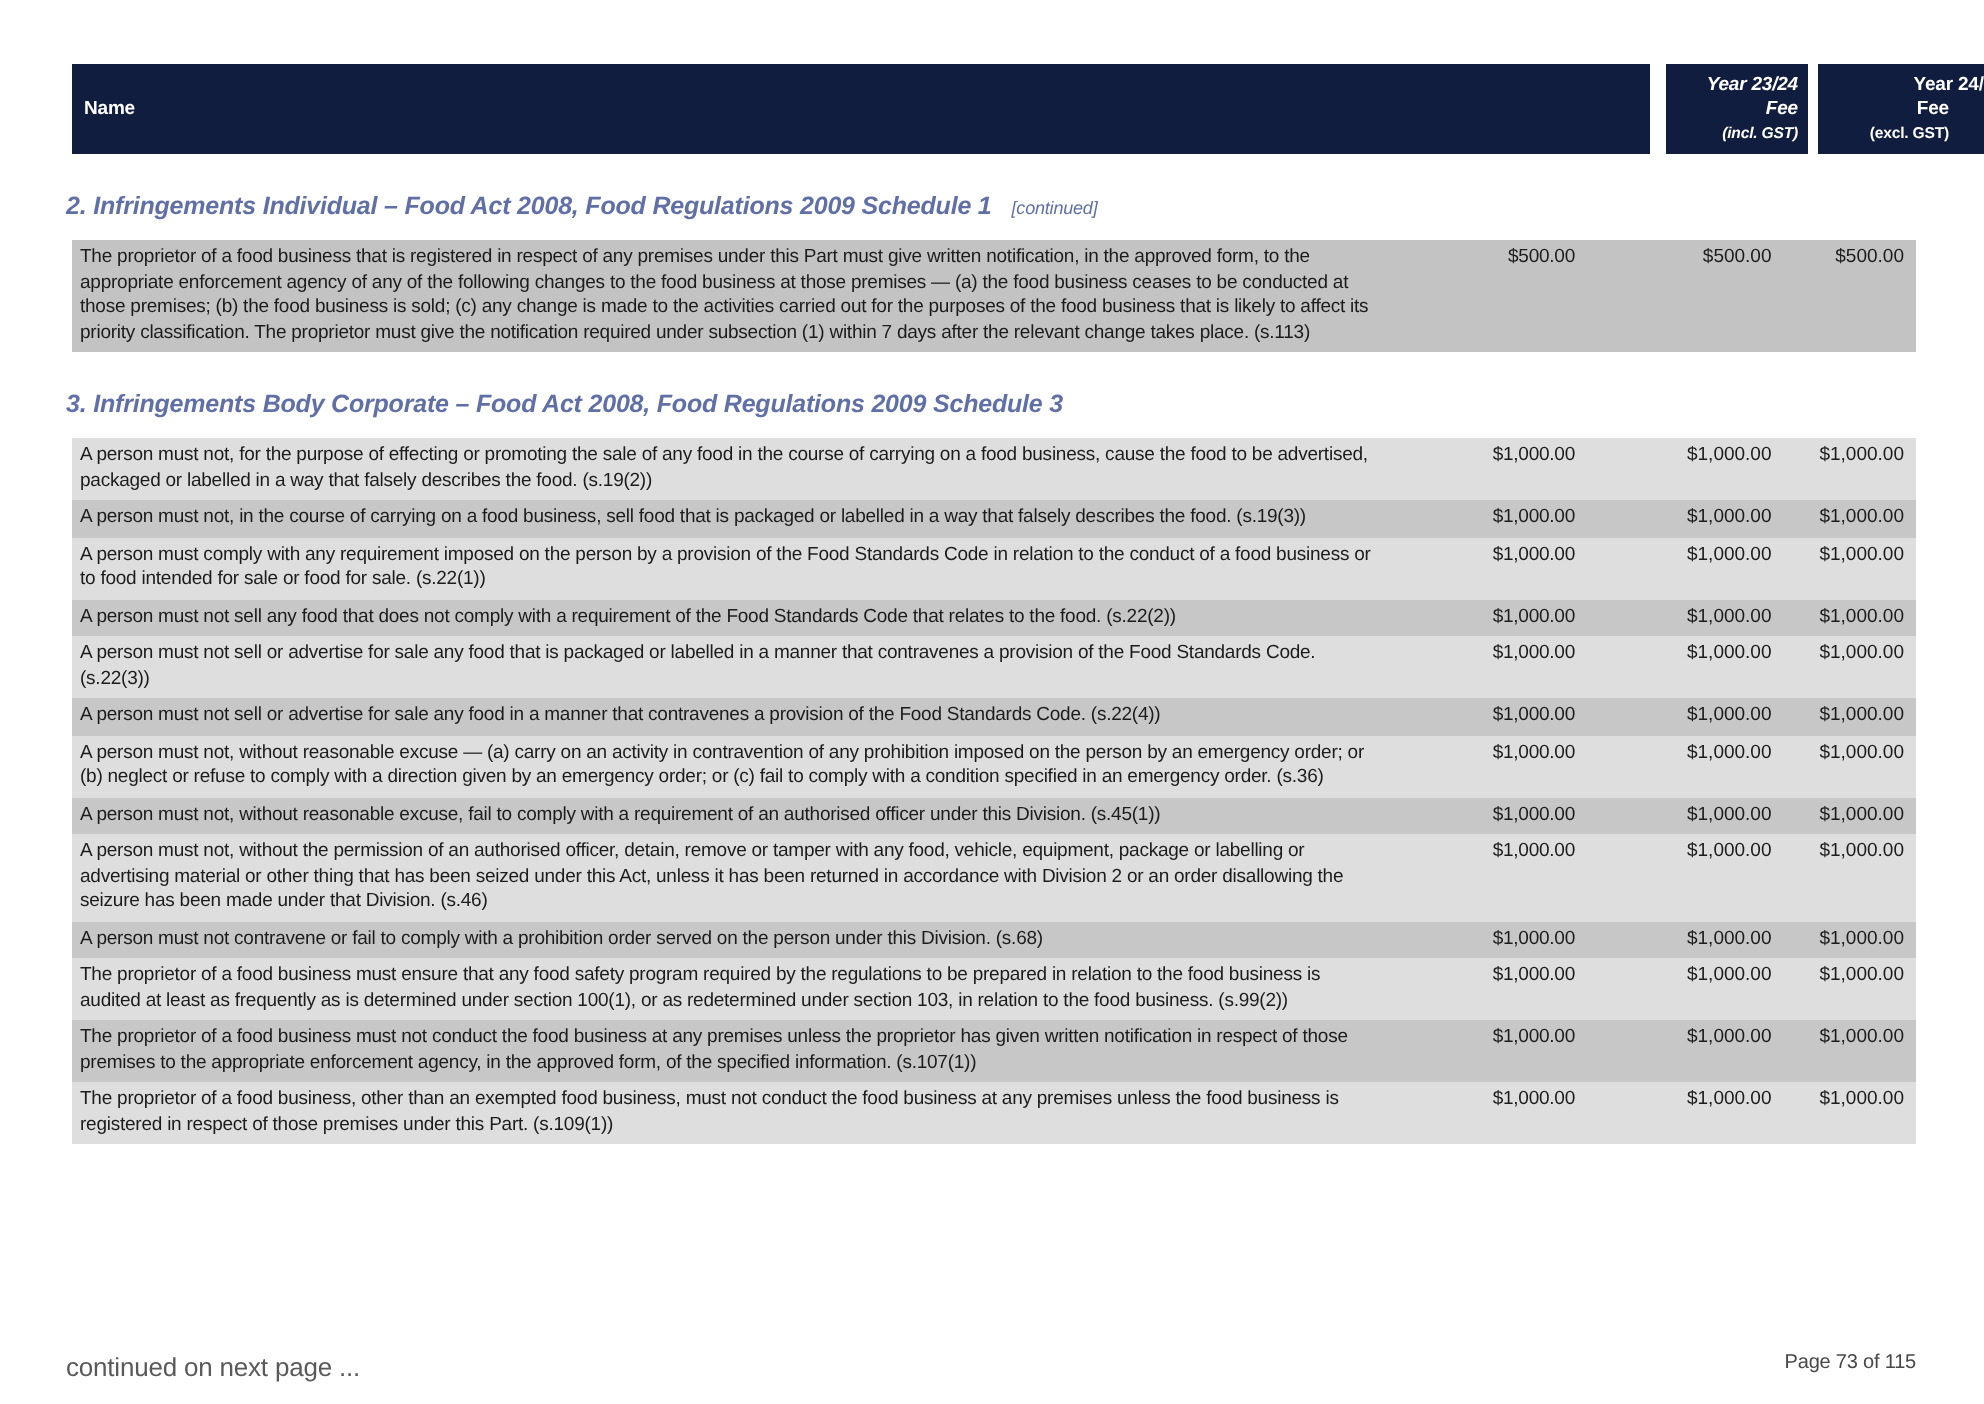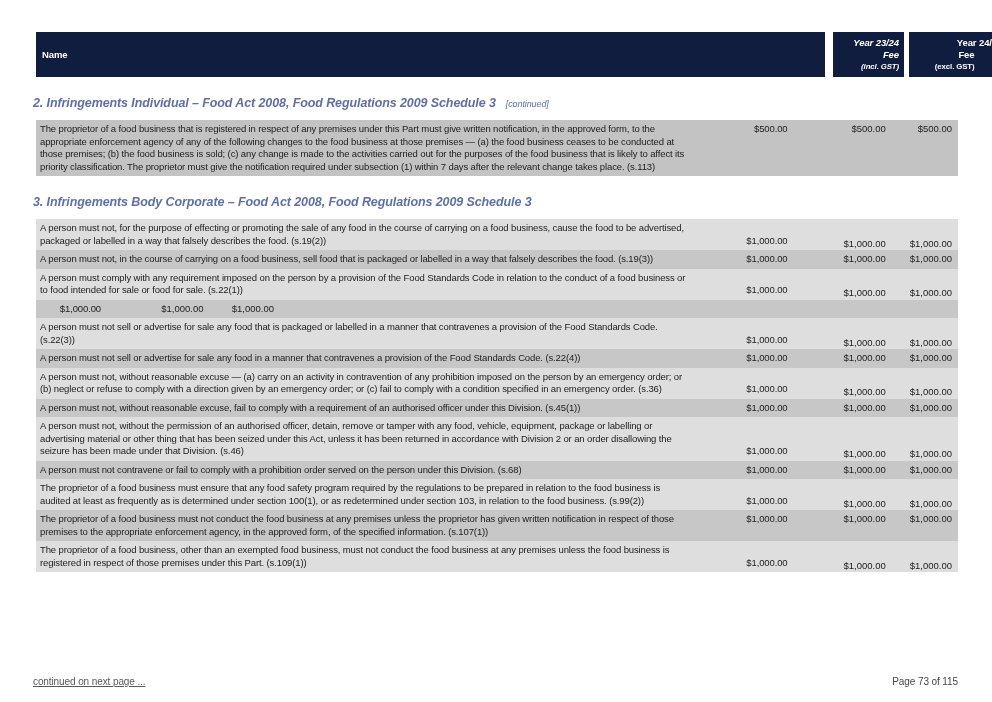--- a/index.html
+++ b/index.html
@@ -22,32 +22,32 @@
   .content { position:absolute; top:77px; left:33px; width:925px; }
   .section-heading { margin-top:19px; color:#6070a6; font-weight:bold; font-style:italic; font-size:12.5px; letter-spacing:-0.1px; }
   .sh-cont { font-size:9px; font-weight:normal; margin-left:10px; }
   .sec-table { margin-top:10px; margin-left:3px; width:922px; }
   .row { display:flex; align-items:stretch; }
   .cell { font-size:9.5px; line-height:12.5px; letter-spacing:-0.12px; color:#1c1c1c; padding-top:3px; padding-bottom:3px; }
   .name-cell { width:697px; margin-right:8px; padding-left:4px; padding-right:6px; }
   .fee-cell { width:71px; margin-right:5px; text-align:right; padding-right:6px; }
   .fee-block { width:141px; display:flex; }
   .fee-sub { width:50%; text-align:right; padding-right:6px; font-size:9.5px; line-height:12.5px; color:#1c1c1c; padding-top:3px; }
-  .row.light .cell, .row.light { background:#dedede;align-items:flex-end; }
+  .row.light .cell, .row.light { background:#dedede; }
   .row.dark  .cell, .row.dark  { background:#c7c7c7; }
   .row.mid   .cell, .row.mid   { background:#c3c3c3; }
   .row .cell, .row .fee-sub { background:transparent !important; }
   .row.light .name-cell, .row.light .fee-cell, .row.light .fee-block { background:#dedede !important; }
   .row.dark  .name-cell, .row.dark  .fee-cell, .row.dark  .fee-block { background:#c7c7c7 !important; }
   .row.mid   .name-cell, .row.mid   .fee-cell, .row.mid   .fee-block { background:#c3c3c3 !important; }
   .row { background:transparent;gap:27px; }
 
   
   .footer { position:absolute; top:676px; left:33px; width:925px; display:flex; justify-content:space-between; }
-  .foot-left { font-size:10px; color:#595959; letter-spacing:-0.1px;text-decoration:underline; }
+  .foot-left { font-size:13px; color:#595959; letter-spacing:-0.1px; }
   .foot-right { font-size:10px; color:#474747; letter-spacing:-0.1px; }
 </style>
 </head>
 <body>
 
 <div class="page">
 
   <div class="table-header">
     <div class="hdr-box hdr-name">
       <span>Name</span>
@@ -67,21 +67,21 @@
         <div class="hdr-subcol">
           <div>Fee</div>
           <div class="gst">(incl. GST)</div>
         </div>
       </div>
     </div>
   </div>
 
   <div class="content" id="sections">
       <div class="section">
-        <div class="section-heading"><span>2. Infringements Individual – Food Act 2008, Food Regulations 2009 Schedule 3</span><span class="sh-cont">[continued]</span></div>
+        <div class="section-heading"><span>2. Infringements Individual – Food Act 2008, Food Regulations 2009 Schedule 1</span><span class="sh-cont">[continued]</span></div>
         <div class="sec-table">
           <div class="row mid">
             <div class="cell name-cell">The proprietor of a food business that is registered in respect of any premises under this Part must give written notification, in the approved form, to the appropriate enforcement agency of any of the following changes to the food business at those premises — (a) the food business ceases to be conducted at those premises; (b) the food business is sold; (c) any change is made to the activities carried out for the purposes of the food business that is likely to affect its priority classification. The proprietor must give the notification required under subsection (1) within 7 days after the relevant change takes place. (s.113)</div>
             <div class="cell fee-cell">$500.00</div>
             <div class="fee-block">
               <div class="fee-sub">$500.00</div>
               <div class="fee-sub">$500.00</div>
             </div>
           </div>
         </div>
@@ -107,20 +107,21 @@
           </div>
           <div class="row light">
             <div class="cell name-cell">A person must comply with any requirement imposed on the person by a provision of the Food Standards Code in relation to the conduct of a food business or to food intended for sale or food for sale. (s.22(1))</div>
             <div class="cell fee-cell">$1,000.00</div>
             <div class="fee-block">
               <div class="fee-sub">$1,000.00</div>
               <div class="fee-sub">$1,000.00</div>
             </div>
           </div>
           <div class="row dark">
+            <div class="cell name-cell">A person must not sell any food that does not comply with a requirement of the Food Standards Code that relates to the food. (s.22(2))</div>
             <div class="cell fee-cell">$1,000.00</div>
             <div class="fee-block">
               <div class="fee-sub">$1,000.00</div>
               <div class="fee-sub">$1,000.00</div>
             </div>
           </div>
           <div class="row light">
             <div class="cell name-cell">A person must not sell or advertise for sale any food that is packaged or labelled in a manner that contravenes a provision of the Food Standards Code. (s.22(3))</div>
             <div class="cell fee-cell">$1,000.00</div>
             <div class="fee-block">

